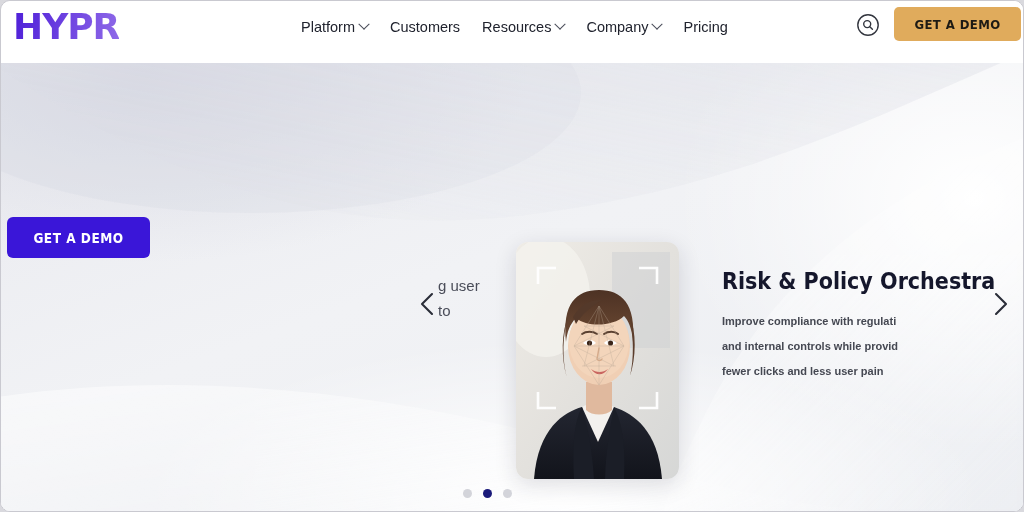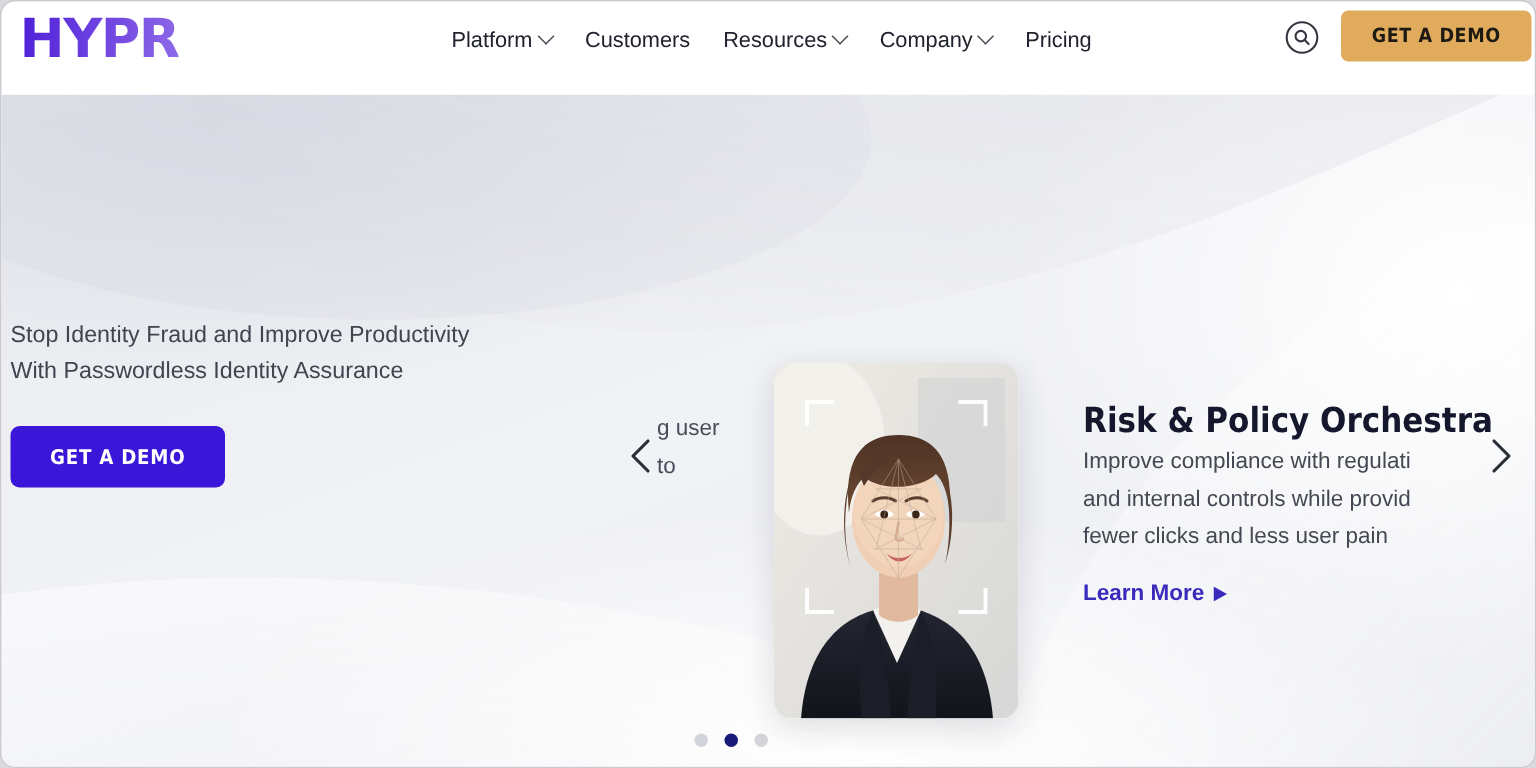--- a/index.html
+++ b/index.html
@@ -243,25 +243,27 @@
     margin-top: 8px;
     font-size: 23px;
     line-height: 28px;
     font-weight: 800;
     color: #15172c;
     font-family: "DejaVu Sans Condensed", "Liberation Sans", sans-serif;
     white-space: nowrap;
   }
 
   #slide-body {
-    font-size: 15px;
+    margin-top: 14px;
+    font-size: 11px;
     line-height: 25px;
     color: #44475250;
     color: #454852;
     white-space: pre-line;
+    font-weight: bold;
   }
 
   #slide-link {
     margin-top: 17px;
     font-size: 15px;
     font-weight: 700;
     color: #3b2bbd;
     display: flex;
     align-items: center;
     gap: 6px;
@@ -342,22 +344,20 @@
           <stop offset="100%" stop-color="#d4d6e0" stop-opacity="0"></stop>
         </linearGradient>
       </defs>
       <path d="M -40,-20 C 160,120 330,180 540,150 C 760,120 900,40 1070,-30 L 1070,-60 L -40,-60 Z" fill="url(#sw2)"></path>
       <path d="M 1064,60 C 880,120 760,230 700,360 C 670,420 660,450 660,470 L 1064,470 Z" fill="url(#sw1)"></path>
       <path d="M -40,340 C 180,300 420,330 640,400 C 760,440 880,460 1064,450 L 1064,470 L -40,470 Z" fill="url(#sw1)"></path>
       <ellipse cx="250" cy="30" rx="330" ry="120" fill="#cfd1dd" opacity="0.35"></ellipse>
     </svg>
 
     <div id="hero-copy">
-      <div id="hero-sub">Stop Identity Fraud and Improve Productivity
-With Passwordless Identity Assurance</div>
       <div id="hero-cta">
         <span>GET A DEMO</span>
       </div>
     </div>
 
     <div id="carousel">
 
       <div class="carousel-arrow" id="arrow-prev">
         <svg width="26" height="32" viewBox="0 0 26 32">
           <polyline points="17,6 7,16 17,26" fill="none" stroke="#2a2d38" stroke-width="2.1" stroke-linecap="round" stroke-linejoin="round"></polyline>
@@ -432,26 +432,20 @@
             <path d="M 141,150 L 141,166 L 123,166"></path>
           </g>
         </svg>
       </div>
 
       <div id="slide-text">
         <div id="slide-heading">Risk &amp; Policy Orchestratio</div>
         <div id="slide-body">Improve compliance with regulati
 and internal controls while provid
 fewer clicks and less user pain</div>
-        <div id="slide-link">
-          <span>Learn More</span>
-          <svg width="9" height="10" viewBox="0 0 9 10">
-            <polygon points="0,0 9,5 0,10" fill="#3b2bbd"></polygon>
-          </svg>
-        </div>
       </div>
 
       <div class="carousel-arrow" id="arrow-next">
         <svg width="26" height="32" viewBox="0 0 26 32">
           <polyline points="9,6 19,16 9,26" fill="none" stroke="#2a2d38" stroke-width="2.1" stroke-linecap="round" stroke-linejoin="round"></polyline>
         </svg>
       </div>
 
       <div id="dots">
         <div class="dot"></div>

